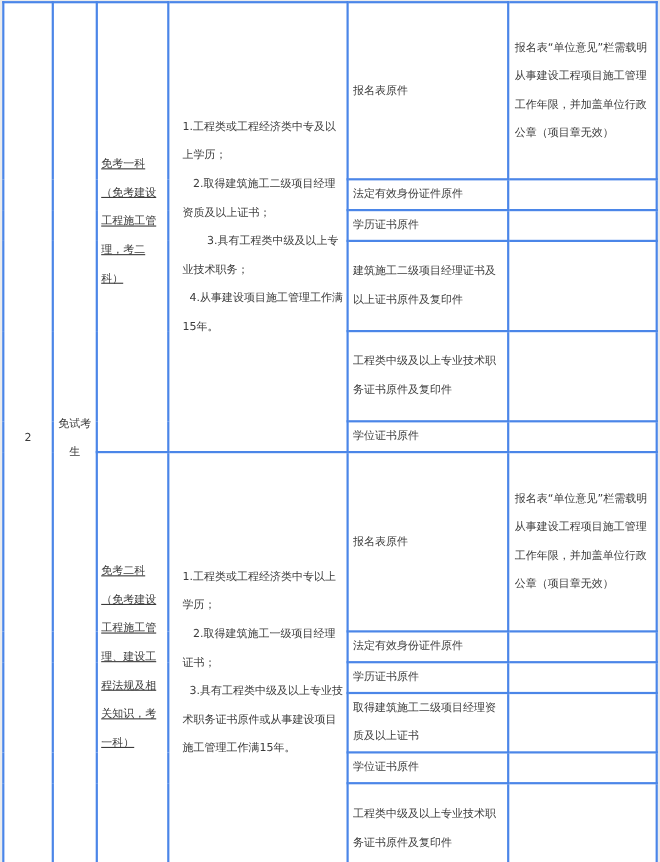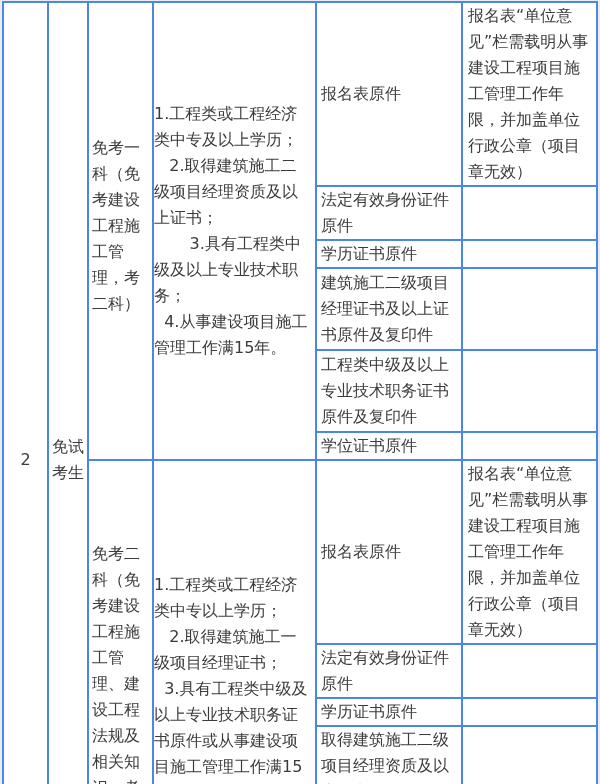--- a/index.html
+++ b/index.html
@@ -16,30 +16,30 @@
   table.exam-table {
     border-collapse: collapse;
     table-layout: fixed;
     margin: 1px 0 0 2px;
     background: #ffffff;
     width: 594px;
   }
   td {
     border: 2px solid var(--border-color);
     color: var(--text-color);
-    font-size: 16px;
+    font-size: 10px;
     line-height: 26px;
     padding: 0 4px;
     vertical-align: middle;
     overflow: hidden;
     word-break: break-all;
   }
   td.num-cell, td.cat-cell { text-align: center; padding: 0 2px; }
-  td.subject-cell { padding: 0 2px 10px 3px; }
-  td.cond-cell { white-space: pre-wrap; padding: 0 3px 0 0; margin-left: 43px; }
+  td.subject-cell { padding: 0 2px 10px 3px; text-decoration: underline; }
+  td.cond-cell { white-space: pre-wrap; padding: 0 3px 0 12px; margin-left: 43px; }
   td.note-cell { padding: 0 3px 0 5px; }
   
   tr.h161 { height: 161px; } tr.h26 { height: 26px; } tr.h25 { height: 25px; }
   tr.h82  { height: 82px; }  tr.h163 { height: 163px; } tr.h24 { height: 24px; }
   tr.h54  { height: 54px; }  tr.h83 { height: 83px; }
 </style>
 </head>
 <body style="background: rgb(236, 236, 236);">
 
 <table class="exam-table">

